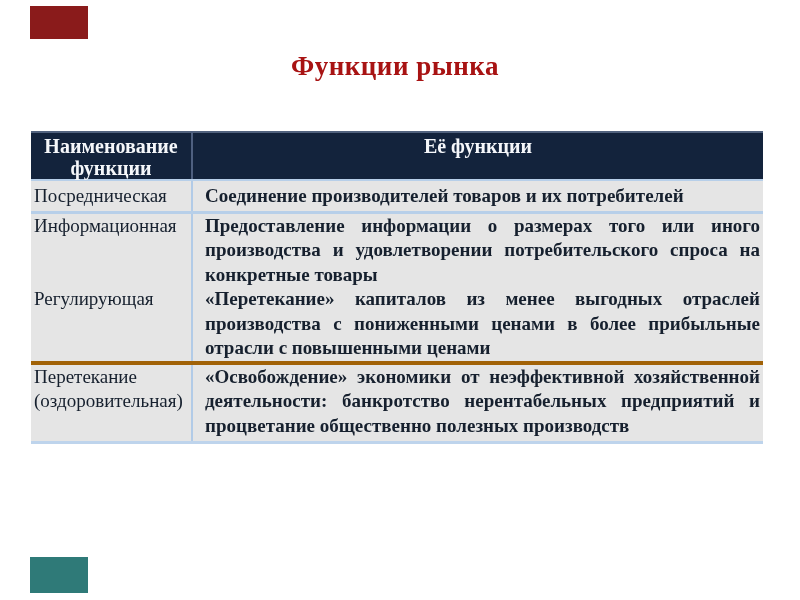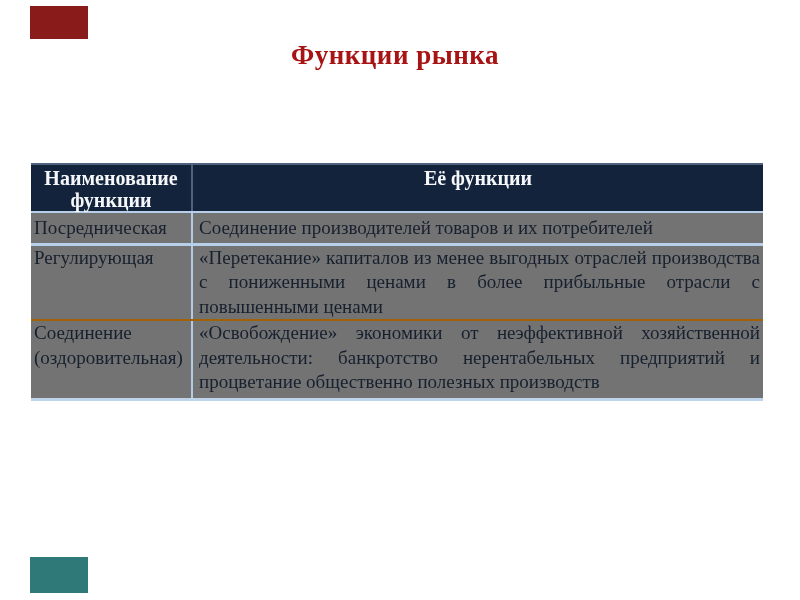--- a/index.html
+++ b/index.html
@@ -13,76 +13,76 @@
   }
   .decor {
     position: absolute;
     width: 58px; height: 33px;
   }
   .decor--top { left: 30px; top: 6px; background: #8a1b1b; }
   .decor--bottom { left: 30px; top: 557px; height: 36px; background: #2f7a78; }
 
   .slide-title {
     position: absolute;
-    left: 0; top: 40px;
+    left: 0; top: 51px;
     width: 790px;
     text-align: center;
     font-weight: bold;
     font-size: 27px;
     letter-spacing: 0.5px;
     color: #a81313;
   }
 
   .tbl-wrap {
     position: absolute;
     left: 31px; top: 131px;
     width: 732px;
   }
   table.functions {
     width: 732px;
     border-collapse: collapse;
     table-layout: fixed;
-    margin-top: 32px;
   }
   col.c-name { width: 161px; }
   col.c-ess  { width: 571px; }
 
   th {
     background: #13233c;
     color: #f5f7fa;
     font-weight: bold;
     font-size: 20px;
     line-height: 22px;
     vertical-align: top;
     text-align: center;
     padding-top: 2px;
     height: 47px;
     border-top: 2px solid #51627e;
     border-bottom: 2px solid #b7cfe9;
   }
   th.h-name { border-right: 2px solid #4f6080; }
 
   td {
-    background: #737373;
+    background: #e5e5e5;
     color: #16202e;
     font-size: 19px;
     line-height: 24.5px;
     vertical-align: top;
   }
   td.name {
     padding: 0 0 0 3px;
     border-right: 2px solid #b2cbe7;
   }
   td.ess {
-    padding: 0 3px 0 6px;
+    padding: 0 3px 0 12px;
     text-align: justify;
+    font-weight: bold;
   }
   tr.row--first td { padding-top: 3px; padding-bottom: 2px; border-bottom: 3px solid #b7cfe9; }
   tr.row--mid td   { border-bottom: 0; }
-  tr.row--predivider td { border-bottom: 2px solid #a16207; }
+  tr.row--predivider td { border-bottom: 4px solid #a16207; }
   tr.row--last td  { padding-bottom: 3px; border-bottom: 3px solid #bed4ec; }
 </style>
 </head>
 <body>
 
 <div class="decor decor--top"></div>
 <div class="decor decor--bottom"></div>
 
 <h1 class="slide-title">Функции рынка</h1>
 
@@ -96,23 +96,27 @@
       <tr>
         <th class="h-name">Наименование функции</th>
         <th class="h-ess">Её функции</th>
       </tr>
     </thead>
     <tbody>
       <tr class="row--first">
         <td class="name">Посредническая</td>
         <td class="ess">Соединение производителей товаров и их потребителей</td>
       </tr>
+      <tr class="row--mid">
+        <td class="name">Информационная</td>
+        <td class="ess">Предоставление информации о размерах того или иного производства и удовлетворении потребительского спроса на конкретные товары</td>
+      </tr>
       <tr class="row--mid row--predivider">
         <td class="name">Регулирующая</td>
         <td class="ess">«Перетекание» капиталов из менее выгодных отраслей производства с пониженными ценами в более прибыльные отрасли с повышенными ценами</td>
       </tr>
       <tr class="row--last">
-        <td class="name">Соединение (оздоровительная)</td>
+        <td class="name">Перетекание (оздоровительная)</td>
         <td class="ess">«Освобождение» экономики от неэффективной хозяйственной деятельности: банкротство нерентабельных предприятий и процветание общественно полезных производств</td>
       </tr>
     </tbody>
   </table>
 </div>
 
 </body></html>

